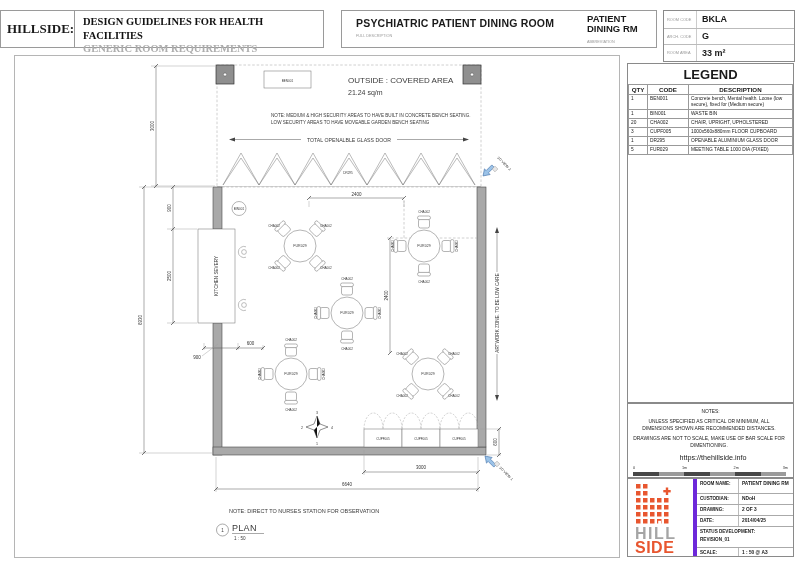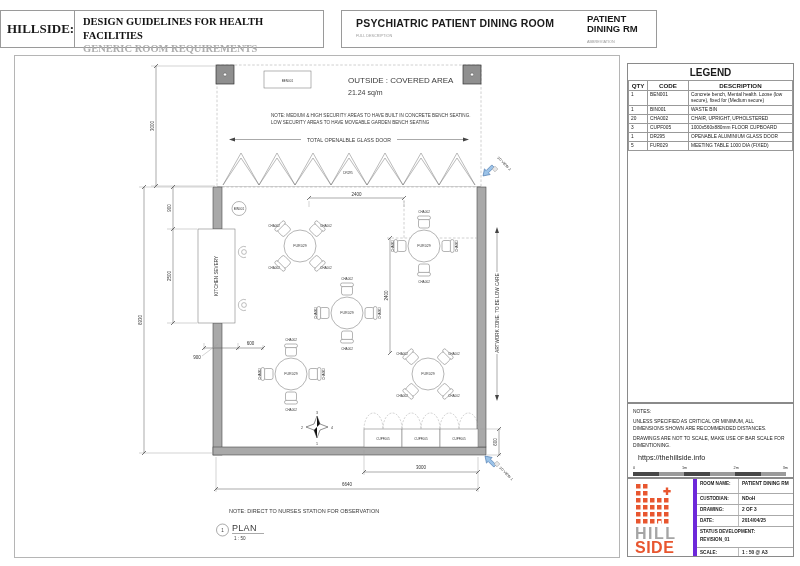--- a/index.html
+++ b/index.html
@@ -25,28 +25,28 @@
   .rrow+.rrow{border-top:1px solid #bbb;}
   .rlab{width:33px;font-size:3.9px;color:#9a9a9a;padding-left:3px;border-right:1px solid #ccc;
         height:100%;display:flex;align-items:center;box-sizing:border-box;}
   .rval{font-weight:bold;font-size:9px;padding-left:5px;}
 
   
   .sheet-area{left:14px;top:55px;width:606px;height:503px;border:1px solid #b5b5b5;}
 
   
   .legend-box{left:627px;top:63px;width:167px;height:340px;border:1px solid #8a8a8a;}
-  .leg-title{text-align:center;font-weight:bold;font-size:10px;padding:3px 0 2px;}
+  .leg-title{text-align:center;font-weight:bold;font-size:13px;padding:3px 0 2px;}
   table.leg{width:100%;border-collapse:collapse;}
   table.leg th{font-size:6.2px;font-weight:bold;border:.5px solid #999;padding:1px 2px;}
   table.leg td{font-size:4.8px;border:.5px solid #999;padding:1px 2px;vertical-align:top;line-height:1.25;}
   .c-qty{width:14px;} .c-code{width:36px;}
 
   .notes-box{left:627px;top:403px;width:167px;height:75px;border:1px solid #8a8a8a;
-             padding:5px 5px 12px;font-size:4.9px;line-height:1.3;}
+             padding:5px 5px 12px;font-size:4.9px;line-height:1.3;text-align:center;}
   .n-head{margin-bottom:4px;}
   .n-p{margin-bottom:4px;width:152px;}
   .n-url{font-size:7.2px;margin:1px 0 4px 5px;color:#222;}
   .sbar{position:relative;height:12px;margin-top:1px;}
   .sbar .lab{position:absolute;top:0;font-size:3.8px;color:#333;}
   .seg-row{position:absolute;left:0;right:2px;top:6px;height:3.5px;display:flex;}
   .seg{flex:1;} .sg1{background:#474747;} .sg2{background:#9b9b9b;}
 
   .title-box{left:627px;top:478px;width:167px;height:79px;border:1px solid #8a8a8a;display:flex;}
   .logo-cell{width:69px;border-right:4px solid #6d28d9;padding:3px 0 0 6px;box-sizing:border-box;}
@@ -102,20 +102,34 @@
     </div>
   </div>
   <div class="box hdr-desc">
     <div class="desc-main">
       <div class="desc-big">PSYCHIATRIC PATIENT DINING ROOM</div>
       <div class="tinylab">FULL DESCRIPTION</div>
     </div>
     <div class="abbr">
       <div class="abbr-big">PATIENT DINING RM</div>
       <div class="tinylab">ABBREVIATION</div>
+    </div>
+  </div>
+  <div class="box room-tbl">
+    <div class="rrow">
+      <span class="rlab">ROOM CODE</span>
+      <span class="rval">BKLA</span>
+    </div>
+    <div class="rrow">
+      <span class="rlab">ARCH. CODE</span>
+      <span class="rval">G</span>
+    </div>
+    <div class="rrow">
+      <span class="rlab">ROOM AREA</span>
+      <span class="rval">33 m²</span>
     </div>
   </div>
 
   <div class="box sheet-area">
     <svg id="plan-svg" width="604" height="501" viewBox="14 55 604 501">
 
       <g>
         <rect x="216" y="64" width="264" height="122" class="dash"></rect>
         <rect x="215" y="64" width="18" height="19" class="col"></rect>
         <rect x="462" y="64" width="18" height="19" class="col"></rect>

